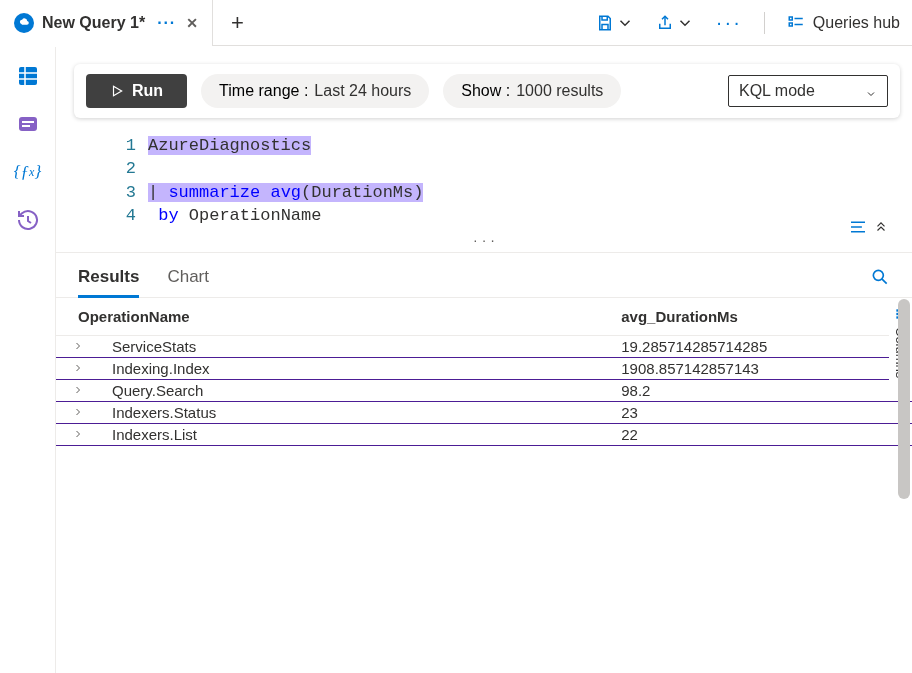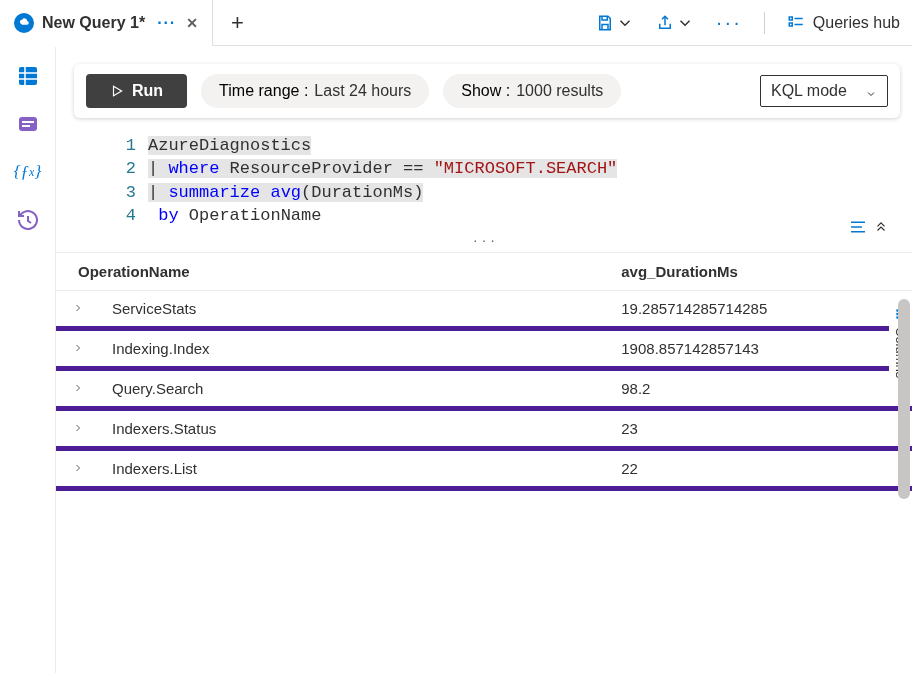--- a/index.html
+++ b/index.html
@@ -76,60 +76,60 @@
   .pill {
     background: #f3f2f1; border-radius: 18px; padding: 8px 18px;
     font-size: 16px; color: #323130; display: flex; gap: 6px;
   }
   .pill .lbl { color: #000000; }
   .pill .val { font-weight: 400; }
   .mode-select {
     margin-left: auto;
     display: flex; align-items: flex-end; justify-content: space-between;
     border: 1px solid #323130; border-radius: 2px;
-    padding: 6px 10px; width: 128px; font-size: 16px;
+    padding: 6px 10px; width: 160px; font-size: 16px;
   }
 
   .editor {
     margin-left: 66px; margin-top: 8px;
     font-family: Consolas, "Courier New", monospace;
     font-size: 17px; line-height: 1.38;
     position: relative;
   }
   .editor-row { display: flex; }
   .gutter {
     width: 26px; text-align: right; color: #237893; padding-right: 12px;
     user-select: none;
   }
   .code { white-space: pre; }
   .kw { color: #0000ff; }
   .fn { color: #0000ff; }
   .str { color: #a31515; }
-  .sel-bg { background: #e5e5e5; }
+  .sel-bg { background: #c4b5fd; }
 
   .grip-row {
     text-align: center; color: #605e5c; padding: 4px 0 2px;
     position: relative;
   }
   .justify-icon { position: absolute; right: 24px; top: -8px; display: flex; align-items: center; gap: 6px; color: #0078d4; }
   .results-pane { flex: 1; border-top: 1px solid #edebe9; margin-top: 2px; position: relative; overflow: hidden; }
   .results-tabs {
     display: flex; align-items: center; padding: 8px 22px 0 22px; gap: 28px;
     border-bottom: 1px solid #edebe9;
   }
   .rtab { padding: 6px 0 10px; font-size: 17px; color: #605e5c; position: relative; }
   .rtab.active { color: #323130; font-weight: 600; }
   .rtab.active::after { content: ""; position: absolute; left: 0; right: 0; bottom: -1px; height: 3px; background: #0078d4; }
   .rsearch { margin-left: auto; color: #0078d4; }
   .rsearch svg { width: 20px; height: 20px; }
   .table-wrap { overflow: auto; height: calc(100% - 44px); }
   table { width: 100%; border-collapse: collapse; font-size: 15px; }
   th { text-align: left; font-weight: 600; padding: 10px 12px; border-bottom: 1px solid #edebe9; }
   th.col-op { width: 330px; padding-left: 22px; }
-  td { padding: 9px 12px; border-bottom: 5px solid #4c1d95; }
+  td { padding: 2px 12px; border-bottom: 1px solid #4c1d95; }
   td.row-exp { width: 44px; text-align: center; color: #605e5c; }
   td.op-cell { }
   td.val-cell { }
   .columns-tab {
     position: absolute; right: 0; top: 46px;
     writing-mode: vertical-rl;
     font-size: 13px; color: #323130;
     padding: 8px 4px; background: #fff;
     display: flex; align-items: center; gap: 6px;
   }
@@ -238,21 +238,20 @@
       </div>
     </div>
 
     <div class="editor">
       <div class="editor-row">
         <div class="gutter">1</div>
         <div class="code"><span class="sel-bg">AzureDiagnostics</span></div>
       </div>
       <div class="editor-row">
         <div class="gutter">2</div>
-        <div class="code"><span class="sel-bg">| <span class="kw">where</span> ResourceProvider == <span class="str">"MICROSOFT.SEARCH"</span></span></div>
       </div>
       <div class="editor-row">
         <div class="gutter">3</div>
         <div class="code"><span class="sel-bg">| <span class="kw">summarize</span> <span class="fn">avg</span>(DurationMs)</span></div>
       </div>
       <div class="editor-row">
         <div class="gutter">4</div>
         <div class="code"> <span class="kw">by</span> OperationName</div>
       </div>
     </div>
@@ -264,20 +263,30 @@
             <path d="M3 3h18M3 9h14M3 15h18"></path>
           </svg>
         <svg width="14" height="14" viewBox="0 0 24 24" fill="none" stroke="#323130" stroke-width="2">
             <path d="M6 18l6-6 6 6"></path>
             <path d="M6 11l6-6 6 6"></path>
           </svg>
       </span>
     </div>
 
     <div class="results-pane">
+      <div class="results-tabs">
+        <div class="rtab active">Results</div>
+        <div class="rtab">Chart</div>
+        <div class="rsearch">
+          <svg viewBox="0 0 24 24" fill="none" stroke="#0078d4" stroke-width="2">
+              <circle cx="10" cy="10" r="6"></circle>
+              <path d="M20 20l-5.5-5.5"></path>
+            </svg>
+        </div>
+      </div>
       <div class="table-wrap">
         <table>
           <thead>
             <tr>
               <th class="col-op" colspan="2">OperationName</th>
               <th>avg_DurationMs</th>
             </tr>
           </thead>
           <tbody id="rows">
               <tr>

